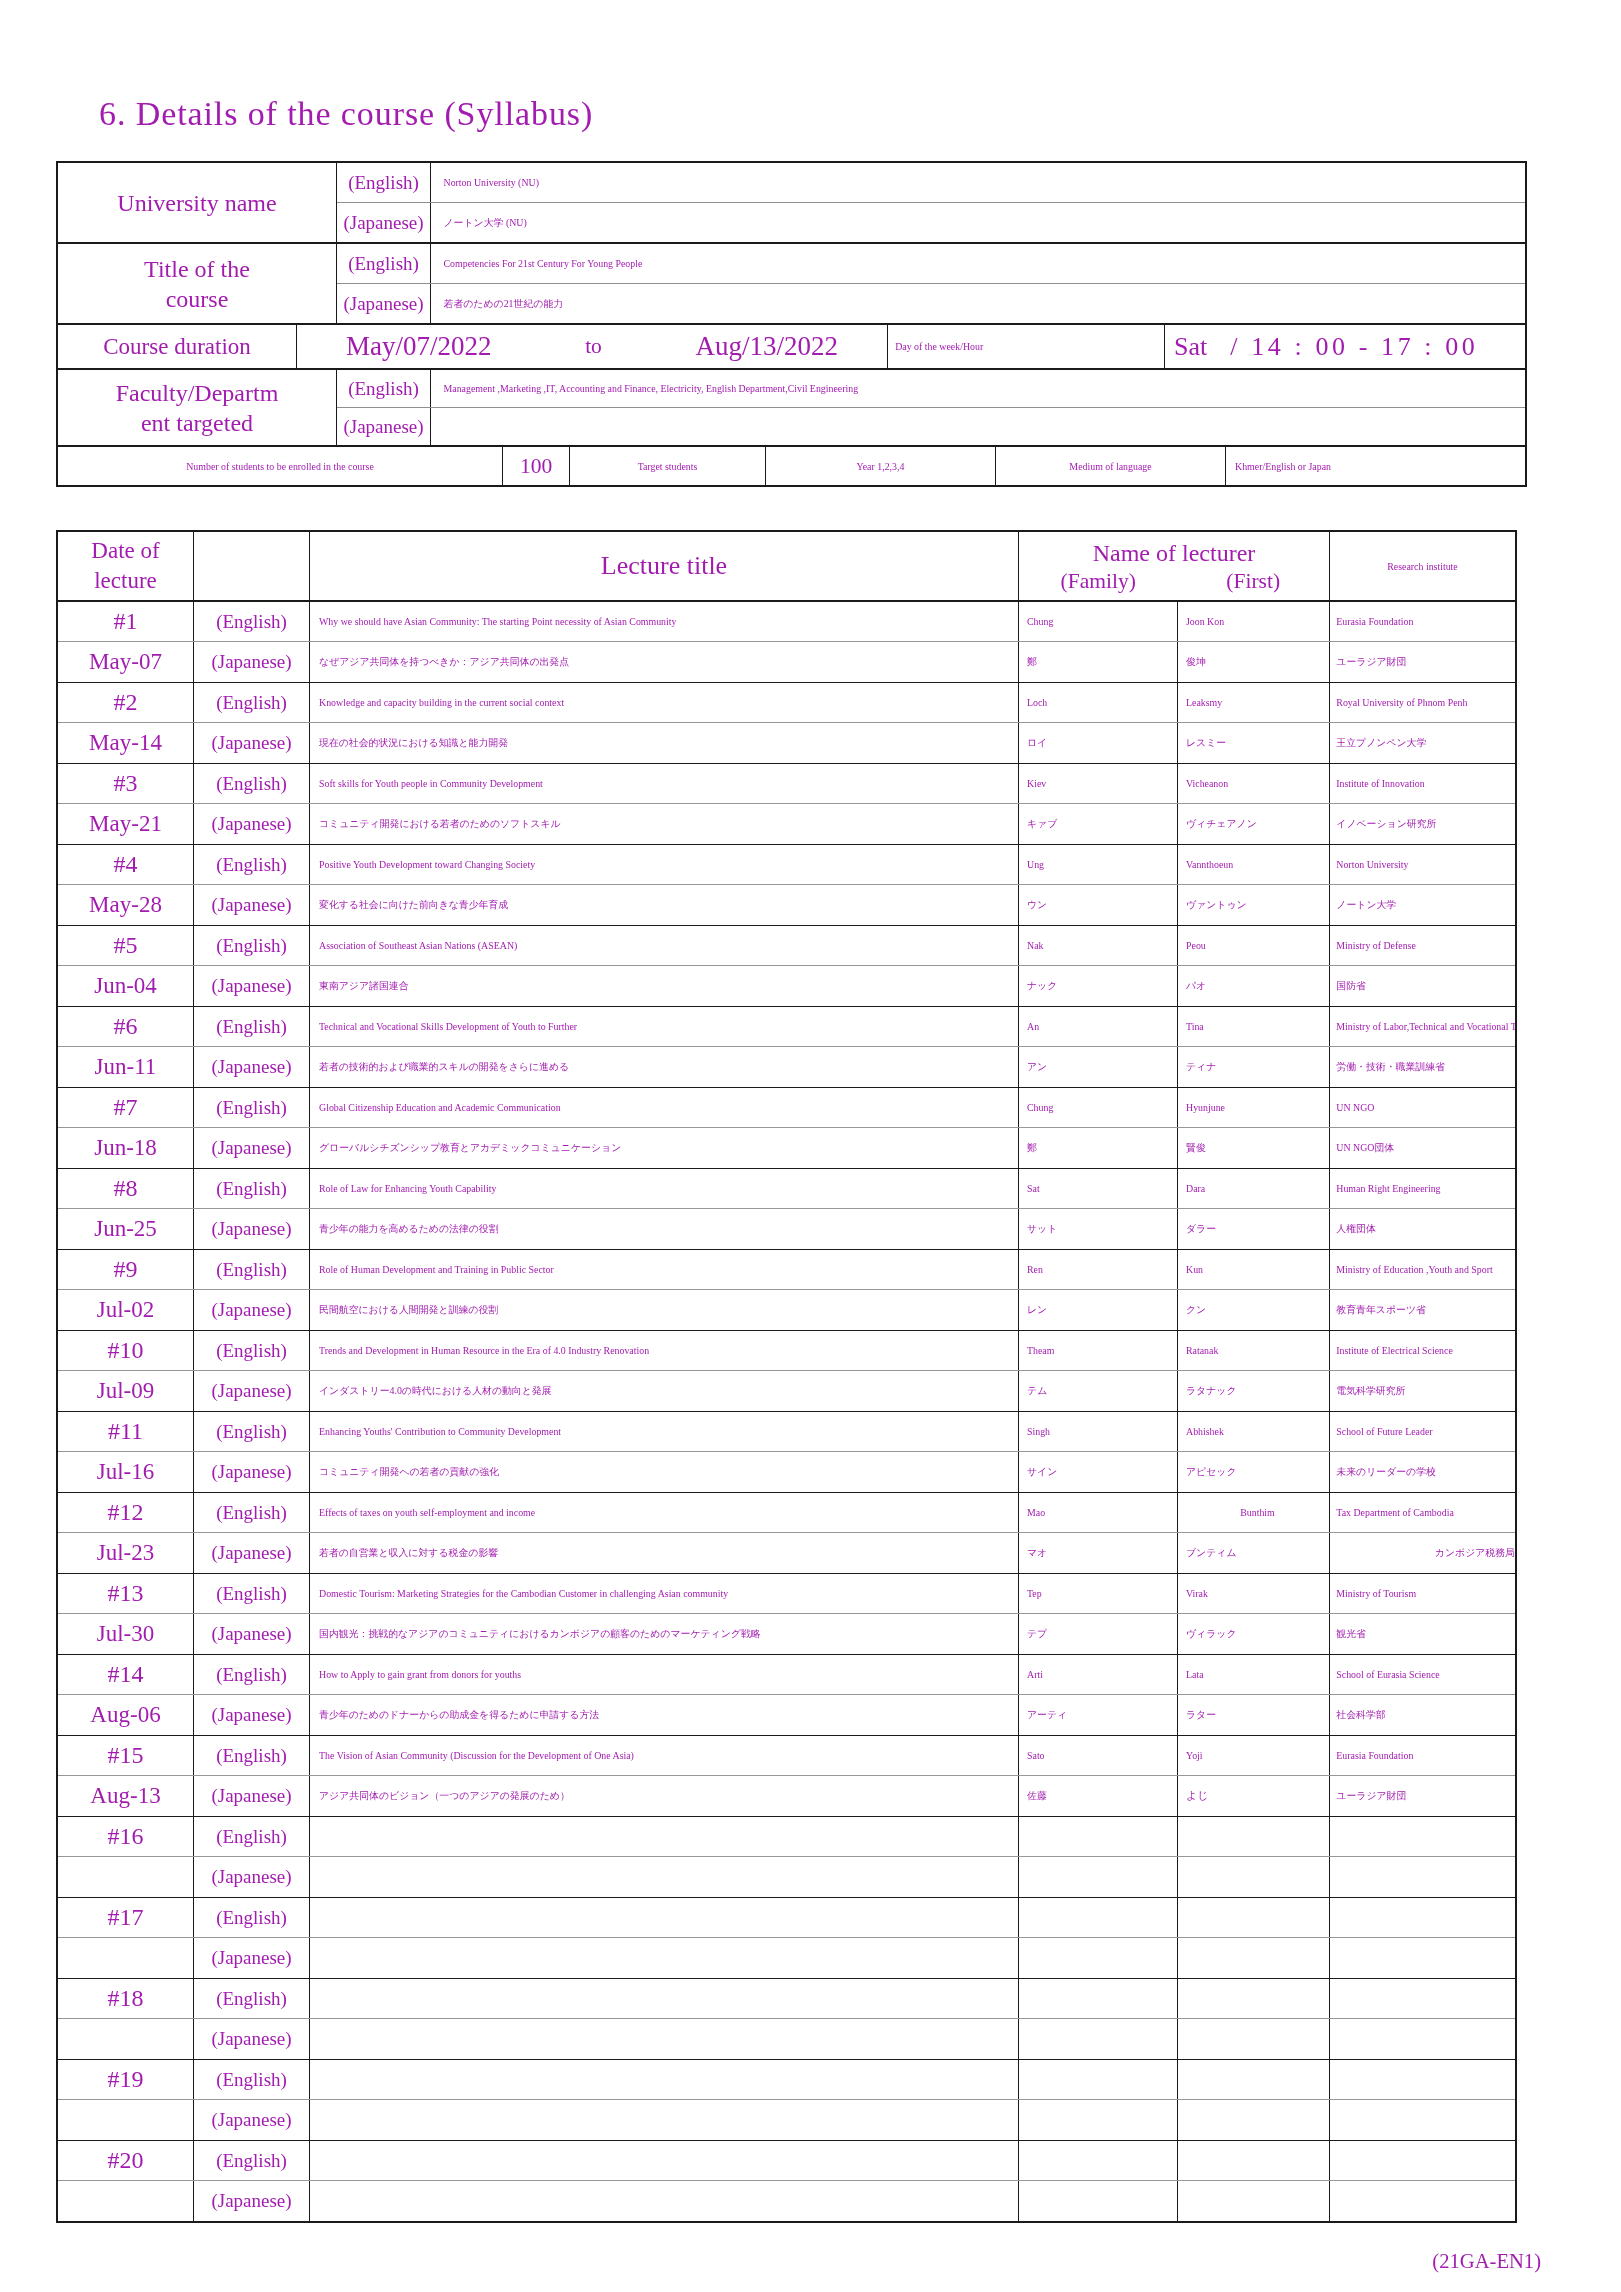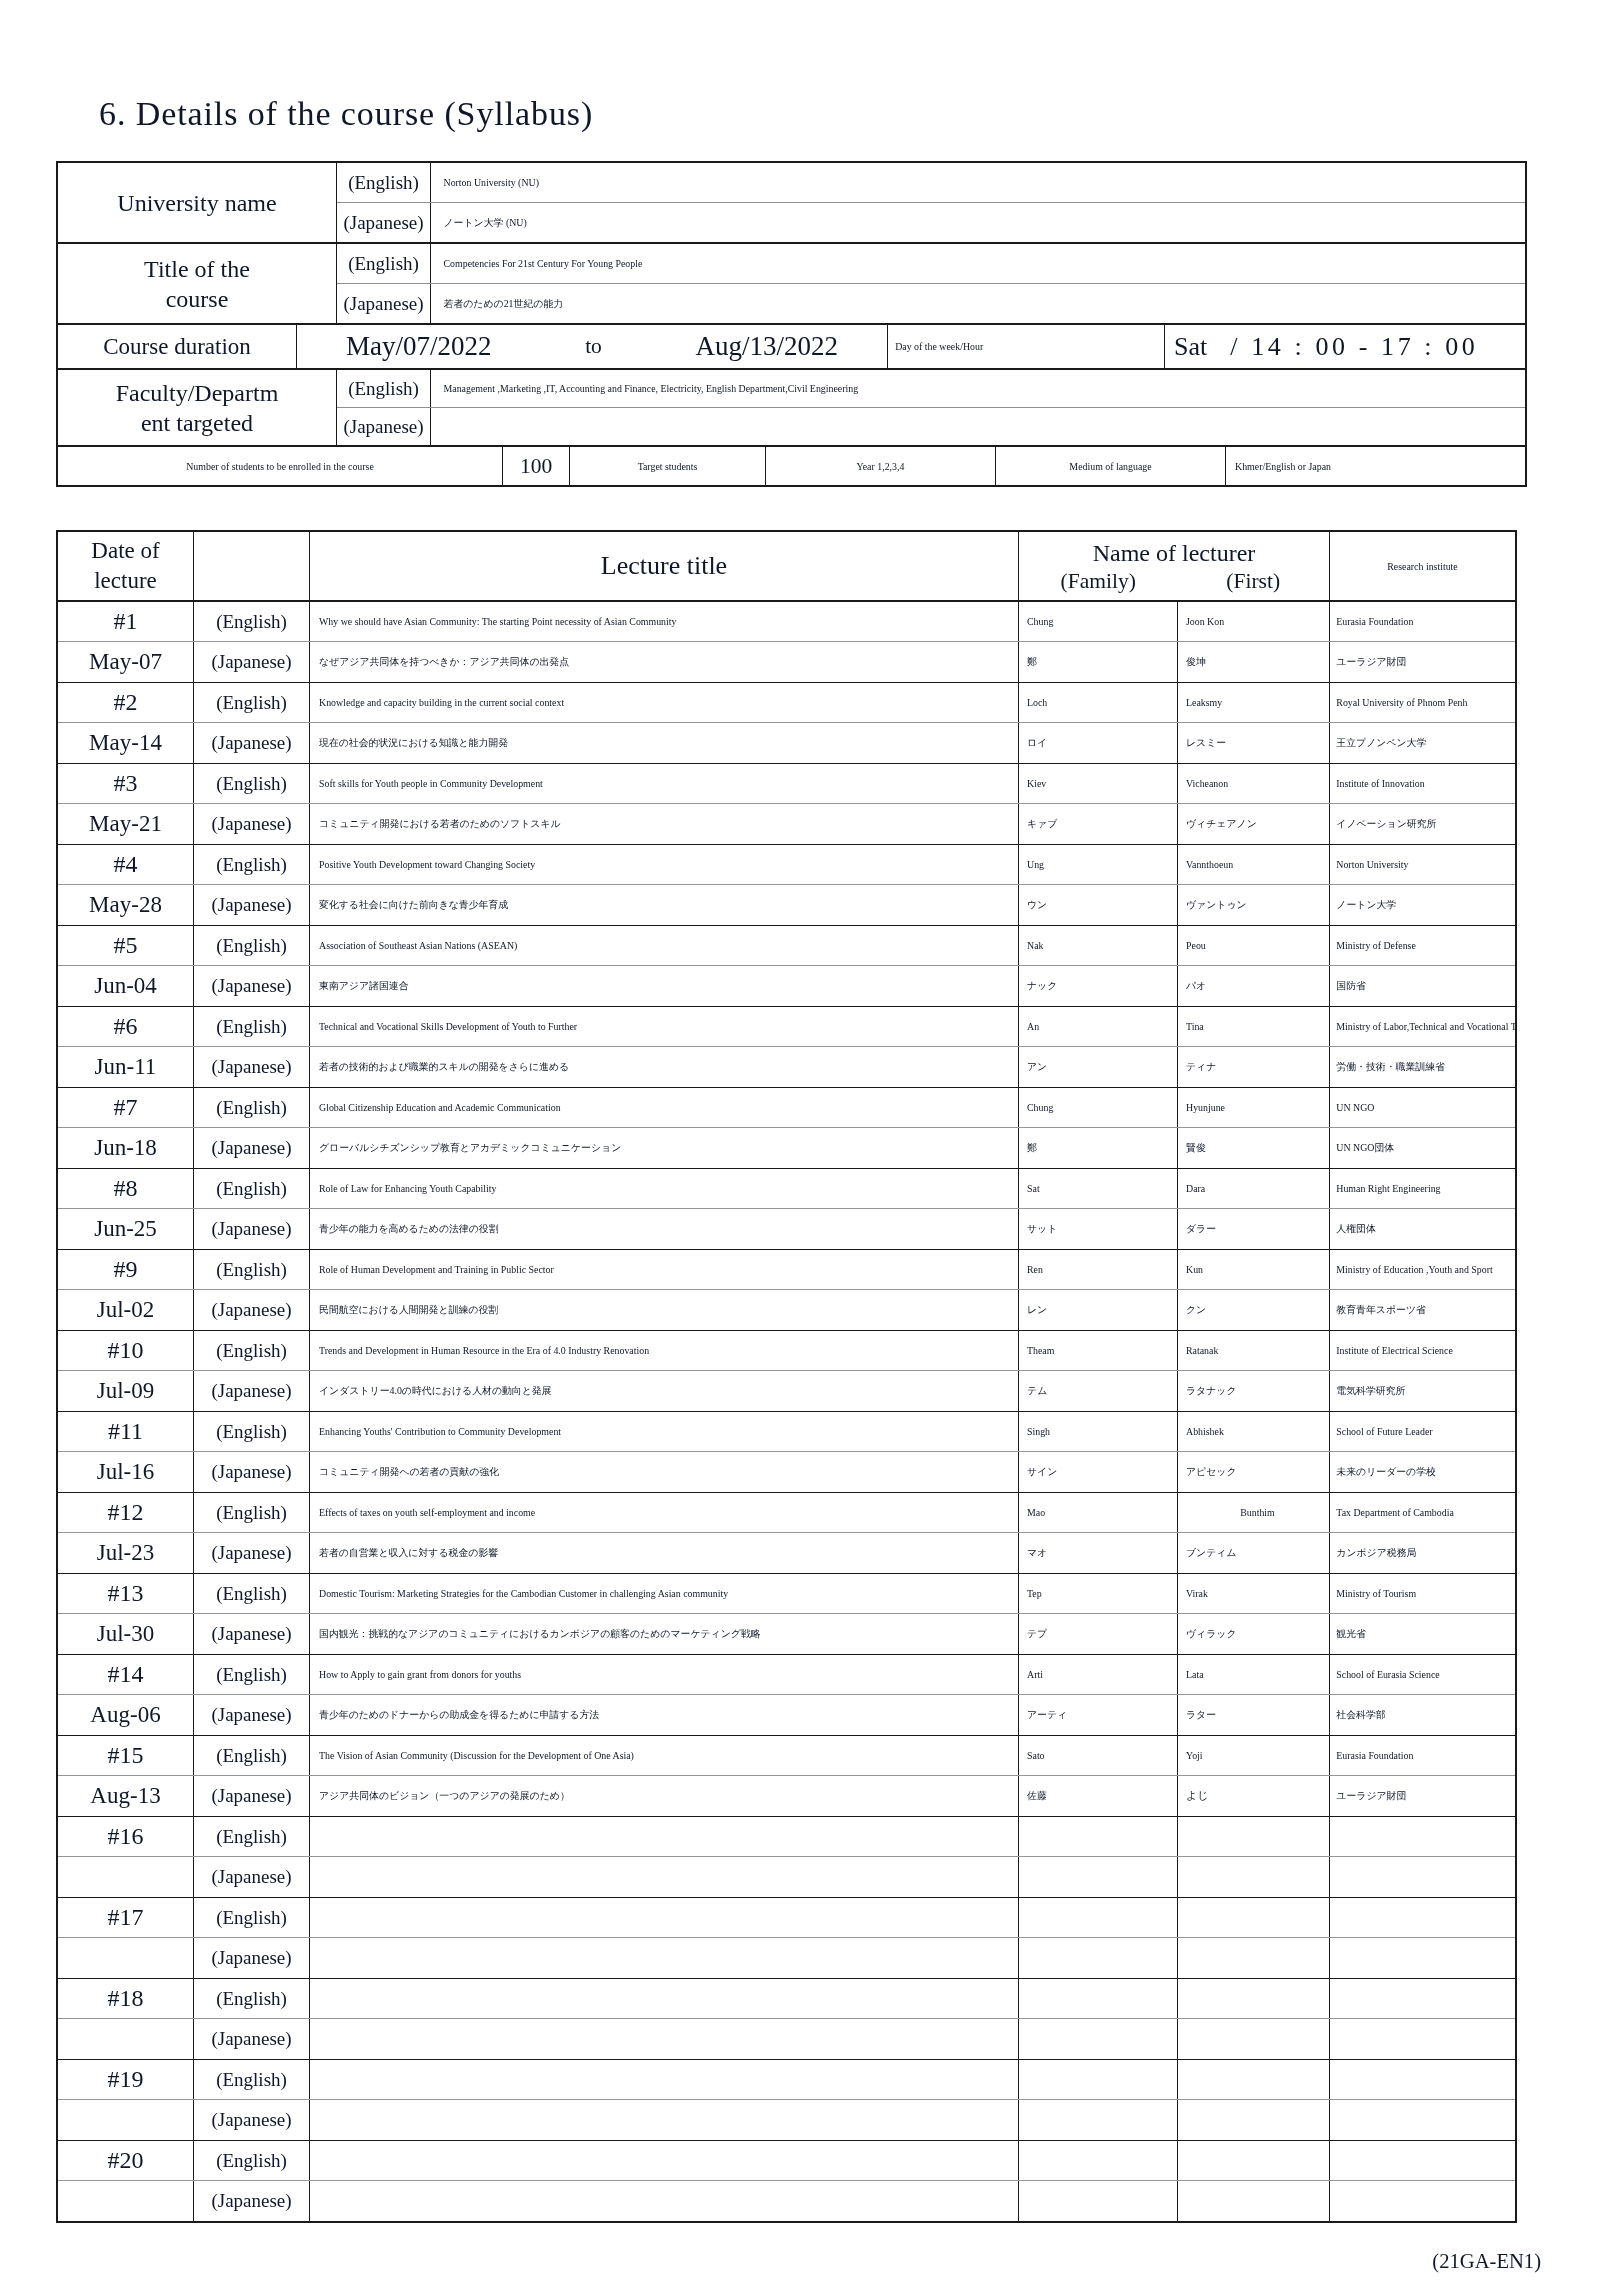--- a/index.html
+++ b/index.html
@@ -2,21 +2,21 @@
 <html style="font-size:14.3px"><head>
 <meta charset="utf-8">
 <style>
   * { box-sizing: border-box; margin: 0; padding: 0; }
   html,body { background:#ffffff; }
   .page {
     position: relative;
     width: 1622px; height: 2293px;
     background: #fff;
     font-family: "Liberation Serif", serif;
-    color: #0f172a;
+    color: #a21caf;
     overflow: hidden;
   }
   .doc-title {
     position: absolute; left: 99px; top: 95px;
     font-size: 34px; font-weight: normal; letter-spacing: 0.9px;
   }
   
   .info-table {
     position: absolute; left: 56px; top: 161px; width: 1471px;
     border: 2.7px solid #1a1a1a; background:#fff;
@@ -410,21 +410,21 @@
       <div class="c-fam fit" style="font-size: 9.9px;">Mao</div>
       <div class="c-fir fit" style="font-size: 9.9px; text-align: center;">Bunthim</div>
       <div class="c-inst fit" style="font-size: 9.9px;">Tax Department of Cambodia</div>
     </div>
     <div class="lsub ja">
       <div class="c-date">Jul-23</div>
       <div class="c-lang">(Japanese)</div>
       <div class="c-title fit" style="font-size: 9.9px;">若者の自営業と収入に対する税金の影響</div>
       <div class="c-fam fit" style="font-size: 9.9px;">マオ</div>
       <div class="c-fir fit" style="font-size: 9.9px;">ブンティム</div>
-      <div class="c-inst fit" style="font-size: 9.9px;">カンボジア税務局</div>
+      <div class="c-inst fit" style="font-size: 9.9px; text-align: right;">カンボジア税務局</div>
     </div>
   </div>
 
   <div class="lgroup">
     <div class="lsub en">
       <div class="c-date">#13</div>
       <div class="c-lang">(English)</div>
       <div class="c-title fit" style="font-size: 9.9px;">Domestic Tourism: Marketing Strategies for the Cambodian Customer in challenging Asian community</div>
       <div class="c-fam fit" style="font-size: 9.9px;">Tep</div>
       <div class="c-fir fit" style="font-size: 9.9px;">Virak</div>

